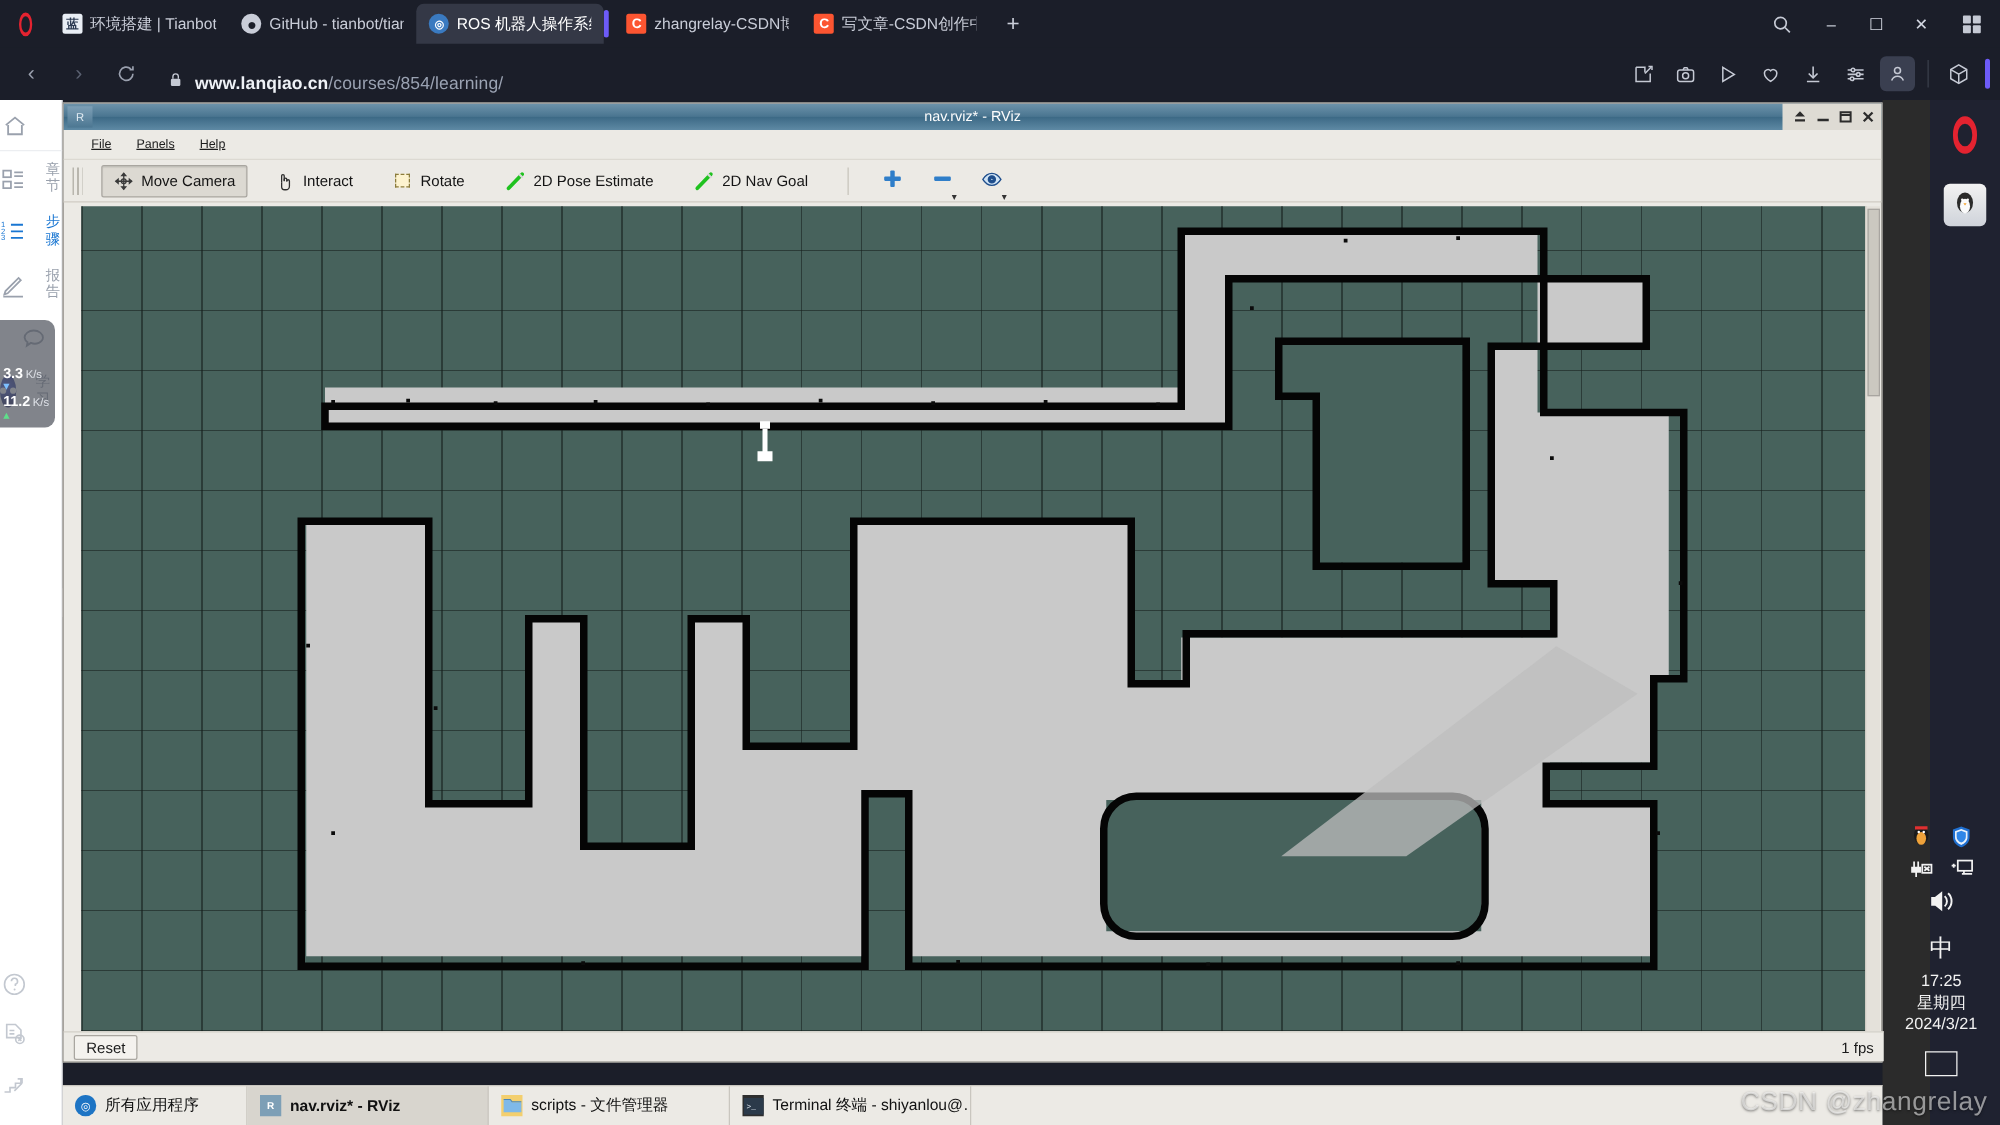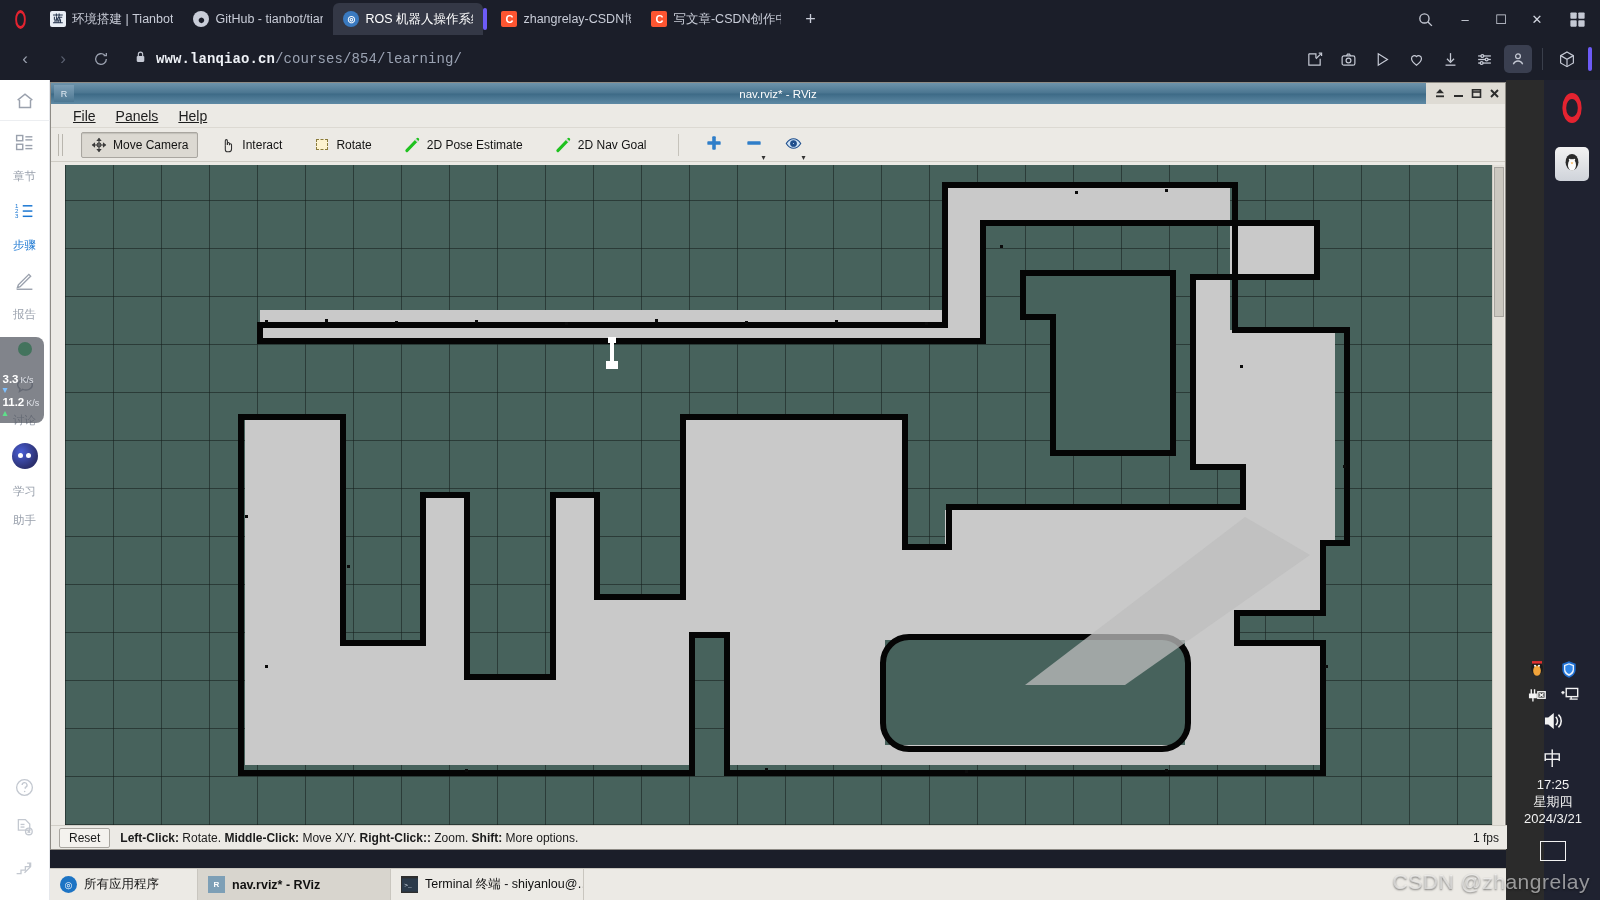--- a/index.html
+++ b/index.html
@@ -63,41 +63,41 @@
 
   #addrbar {
     position:absolute; left:0; top:38px; width:1600px; height:42px;
     display:flex; align-items:center; gap:4px; padding:0 8px;
     background:#1b1e29;
   }
   .nav-ic { width:34px; height:32px; display:flex; align-items:center;
             justify-content:center; color:#9aa0ae; font-size:17px; }
   .nav-ic.dim { color:#5a6070; }
   #urlbox {
-    flex:1; height:30px; display:flex; align-items:center; gap:9px;
-    padding:0 12px; border-radius:6px; background:#23273300;font-family:Liberation Mono, monospace;
+    flex:1; height:30px; display:flex; align-items:flex-end; gap:9px;
+    padding:0 12px; border-radius:6px; background:#23273300;
   }
   #url { font-size:14px; color:#9aa2b2; letter-spacing:.1px; }
   #url b { color:#eef1f6; font-weight:bold; }
   #addr-right { display:flex; align-items:center; }
   .abic { width:28px; height:28px; display:flex; align-items:center;
           justify-content:center; color:#c5c9d4; margin:0 3px; }
   .abic.pill { background:#3a3f50; border-radius:5px; }
   .sep-v { width:1px; height:22px; background:#3a3f4b; margin:0 7px; }
   .purplebar { width:4px; height:24px; border-radius:2px; background:#6d5bf7;
                margin-left:4px;}
 
   
   #leftbar {
     position:absolute; left:0; top:80px; width:50px; height:820px;
     background:#ffffff; border-right:1px solid #e6e8ec;
     display:flex; flex-direction:column; align-items:center;
   }
   #leftbar .lb-item {
-    width:50px; padding:9px 0 7px; display:flex; flex-direction:column;
+    width:50px; padding:9px 0 7px; display:flex; 
     align-items:center; gap:16px; color:#9aa1ad; font-size:11.5px; line-height:1.15;
   }
   #leftbar .lb-item.active { color:#1976d2; }
   #leftbar .lb-divider { width:50px; height:1px; background:#eceef1; }
   .lb-ic { width:24px; height:24px; display:flex; align-items:center;
            justify-content:center; }
   .lb-spacer { flex:1 1 auto; }
 
   #lb-discuss-wrap { position:relative; width:50px; }
   #netspeed {
@@ -138,21 +138,21 @@
                      font-size:11.5px; color:#fdfdfd; }
   #rviz-winbtns { margin-left:auto; display:flex; align-items:center; gap:2px;
                   padding-right:3px; position:relative; z-index:2;
                   background:#dedbd4; height:21px; padding-left:6px; }
   .rvb { width:16px; height:15px; display:flex; align-items:center;
          justify-content:center; color:#2c2c2c; font-size:11px; }
   .rvb svg { display:block; }
 
   #rviz-menubar {
     height:24px; background:#eceae5; display:flex; align-items:center;
-    padding-left:12px; gap:0; font-size:14px; color:#1d1d1d;
+    padding-left:12px; gap:0; font-size:10px; color:#1d1d1d;
     border-bottom:1px solid #dcd9d2;
   }
   .menu { padding:3px 10px; }
   .menu u { text-decoration:underline; }
 
   #rviz-toolbar {
     height:34px; background:#eceae5; display:flex; align-items:center;
     padding-left:4px; gap:12px; border-bottom:1px solid #cfccc4;
   }
   .tgrip { width:8px; height:22px; margin:0 3px;
@@ -796,43 +796,46 @@
       </g>
     </svg>
   </div>
 
   <div id="rviz-scroll-v">
     <div class="thumb"></div>
   </div>
 
   <div id="rviz-status">
     <div id="reset-btn">Reset</div>
-    <div id="hints">
-      <b>Left-Click:</b><span> Rotate.</span>
-      <b>Middle-Click:</b><span> Move X/Y.</span>
-      <b>Right-Click::</b><span> Zoom.</span>
-      <b>Shift:</b><span> More options.</span>
-    </div>
     <div id="fps">1 fps</div>
   </div>
 </div>
 
 <div id="taskbar">
   <div class="tb-item start">
     <span class="tbi start">◎</span>
     <span>所有应用程序</span>
   </div>
 
 
 
   <div class="tb-item app active">
     <span class="tbi rviz">R</span>
     <span>nav.rviz* - RViz</span>
   </div>
 
+  <div class="tb-item app">
+    <span class="tbi folder">
+      <svg width="16" height="13" viewBox="0 0 18 14">
+          <path d="M1 2h6l1.6 2H17v9H1z" fill="#7fb9e8"></path>
+          <path d="M1 1.5h6l1.6 2H17" fill="none" stroke="#4a86b8" stroke-width="1"></path>
+        </svg>
+    </span>
+    <span>scripts - 文件管理器</span>
+  </div>
 
   <div class="tb-item app">
     <span class="tbi term">
       <svg width="16" height="14" viewBox="0 0 18 15">
           <rect width="18" height="15" fill="#2b3a4a"></rect>
           <text x="2.5" y="10" font-size="7" fill="#dfe6ee" font-family="Liberation Mono">&gt;_</text>
         </svg>
     </span>
     <span>Terminal 终端 - shiyanlou@…</span>
   </div>

